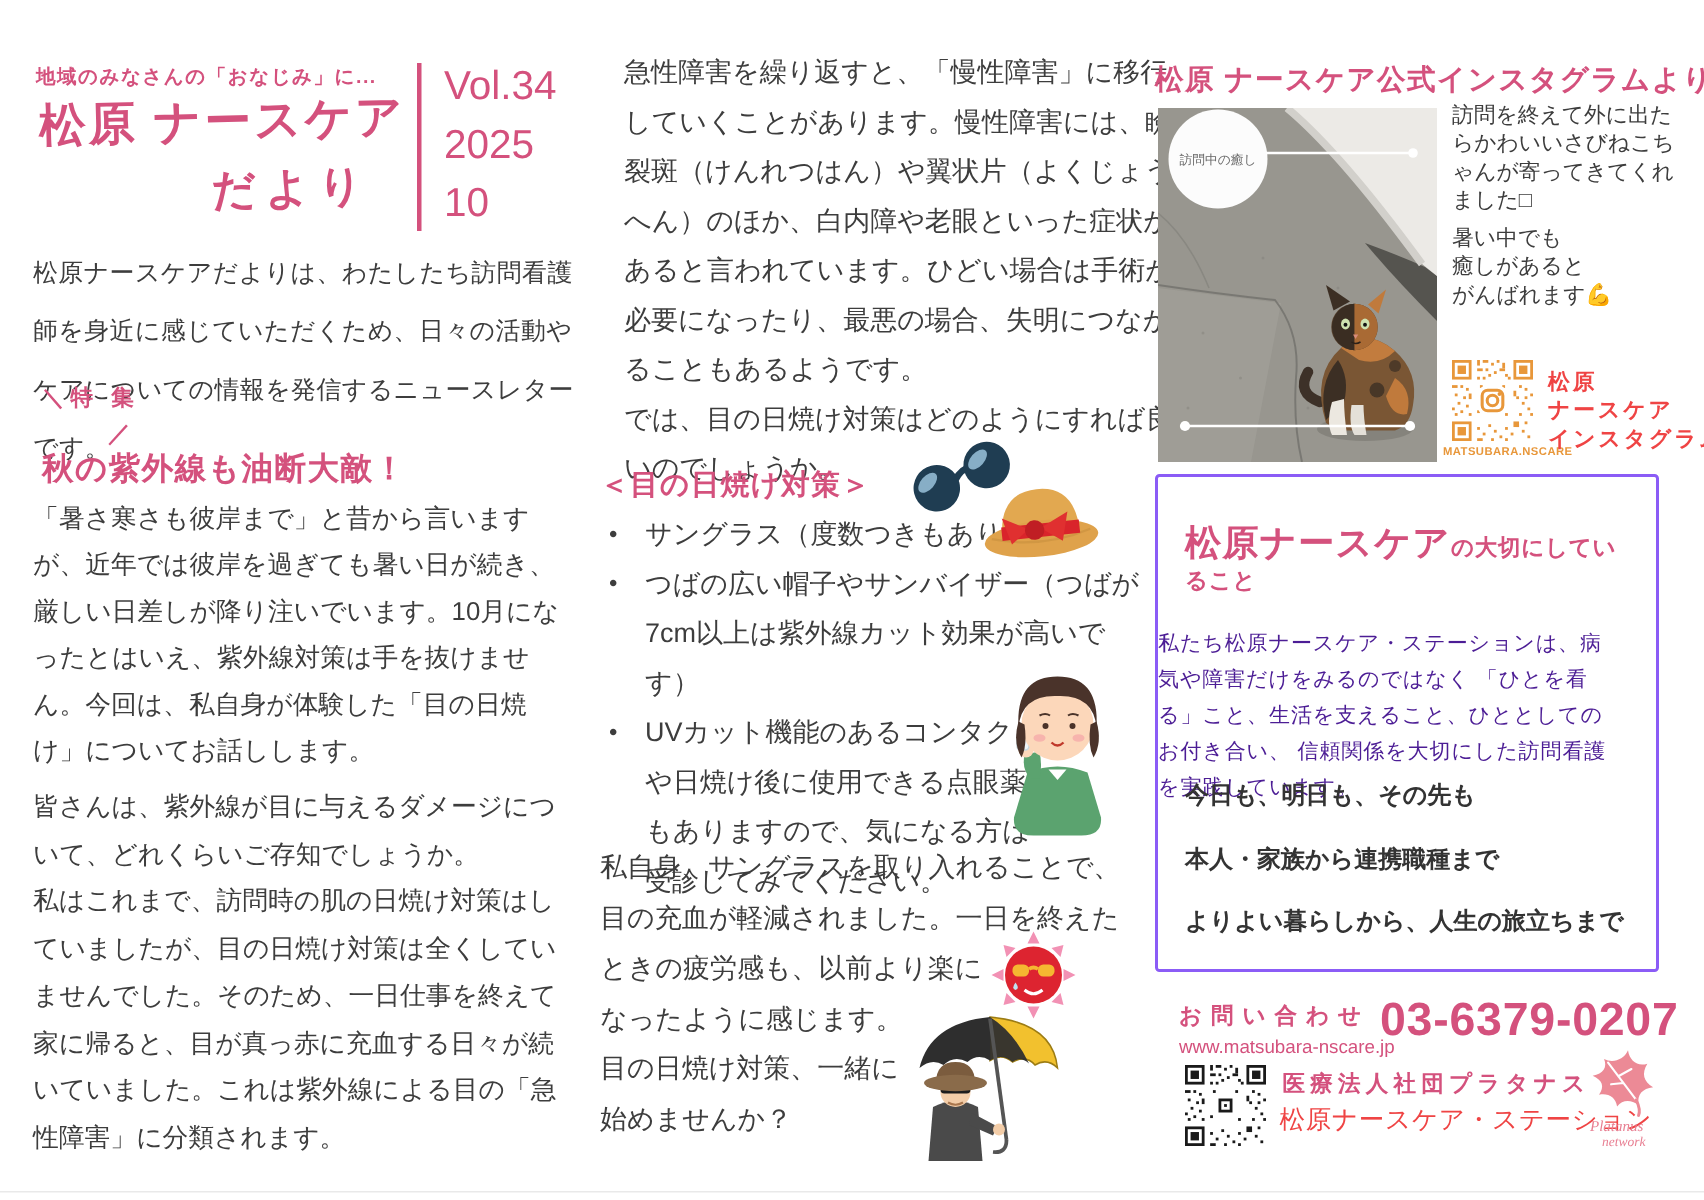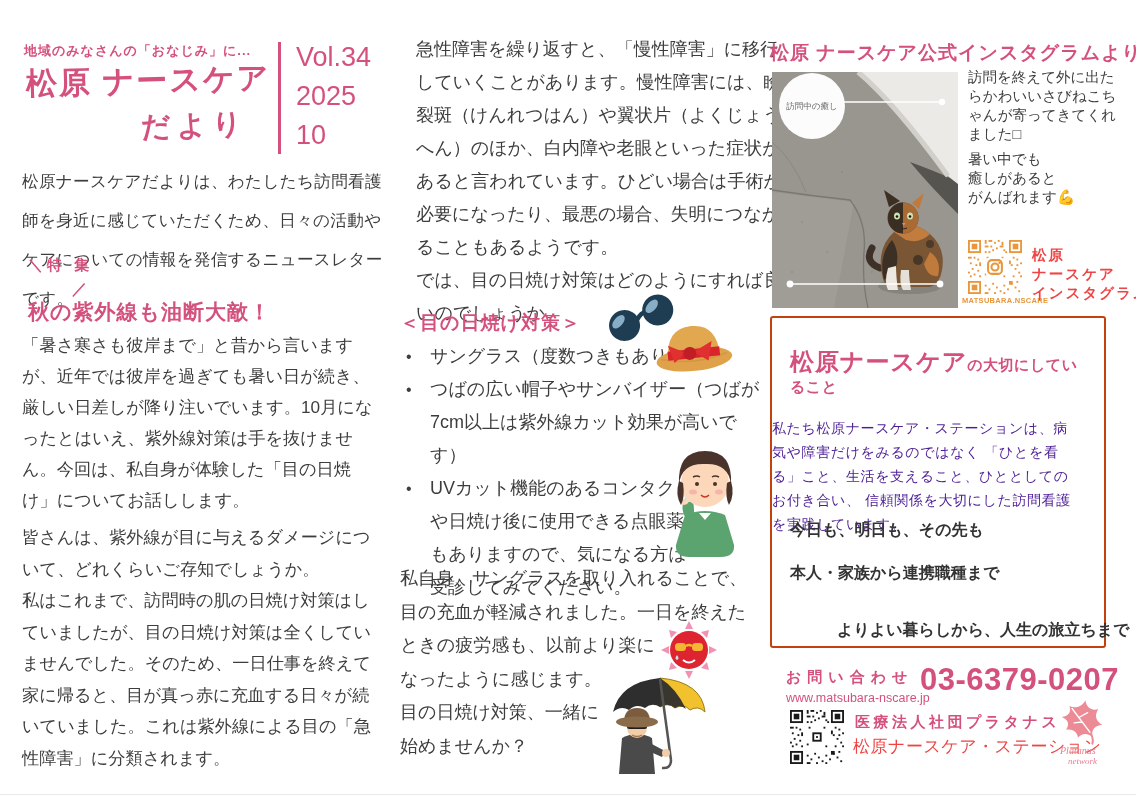--- a/index.html
+++ b/index.html
@@ -38,27 +38,27 @@
   .ill-umbrella{left:598px;top:666px;}
   
   .insta-heading{left:770px;top:40px;font-size:19px;font-weight:700;color:#d4517d;letter-spacing:1px;}
   .photo{left:772px;top:72px;width:186px;height:236px;}
   .insta-caption1{left:968px;top:68px;width:150px;font-size:14.5px;line-height:19px;}
   .insta-caption2{left:968px;top:150px;width:150px;font-size:14.5px;line-height:19px;}
   .insta-qr{left:968px;top:240px;width:54px;height:54px;}
   .insta-qr-label{left:962px;top:296px;width:80px;font-size:7.5px;font-weight:700;color:#e8973a;letter-spacing:0.3px;}
   .insta-side{left:1032px;top:246px;font-size:14.5px;font-weight:700;color:#ef4444;line-height:19px;letter-spacing:2px;font-family:Liberation Serif, serif;}
   
-  .values-box{left:770px;top:316px;width:332px;height:328px;border:2px solid #c2410c;border-radius:3px;}
+  .values-box{left:770px;top:316px;width:332px;height:328px;border:2px solid #8b5cf6;border-radius:3px;}
   .vb-heading{position:absolute;left:18px;top:28px;width:300px;}
   .vb-heading-main{font-size:24px;font-weight:700;color:#d4517d;letter-spacing:1px;}
   .vb-heading-sub{font-size:15px;font-weight:700;color:#d4517d;letter-spacing:0.5px;}
   .vb-body{position:absolute;left:0;top:82px;width:300px;font-size:14px;line-height:24px;letter-spacing:0.6px;color:#4c1d95;margin-top:16px;}
   .vb-line{position:absolute;left:18px;width:300px;font-size:16px;font-weight:700;color:#333;}
-  .vb-line1{top:202px;} .vb-line2{top:245px;} .vb-line3{top:302px;margin-left:47px;}
+  .vb-line1{top:202px;} .vb-line2{top:245px;} .vb-line3{top:286px;}
   
   .contact-label{left:786px;top:668px;font-size:15px;font-weight:700;color:#d4517d;letter-spacing:6px;}
   .contact-url{left:786px;top:691px;font-size:12.5px;color:#d4517d;}
   .contact-phone{left:920px;top:662px;font-size:31px;font-weight:700;color:#d4517d;letter-spacing:0.5px;}
   .contact-qr{left:790px;top:710px;width:54px;height:54px;}
   .contact-org1{left:855px;top:713px;font-size:15px;font-weight:600;color:#d4517d;letter-spacing:3.5px;}
   .contact-org2{left:853px;top:735px;font-size:17px;font-weight:400;color:#ef4444;letter-spacing:0.5px;}
   .leaf-logo{left:1056px;top:698px;width:52px;height:70px;}
   .bottom-edge{left:0;right:0;bottom:5px;height:1px;background:#e9e9e9;}
 </style>

